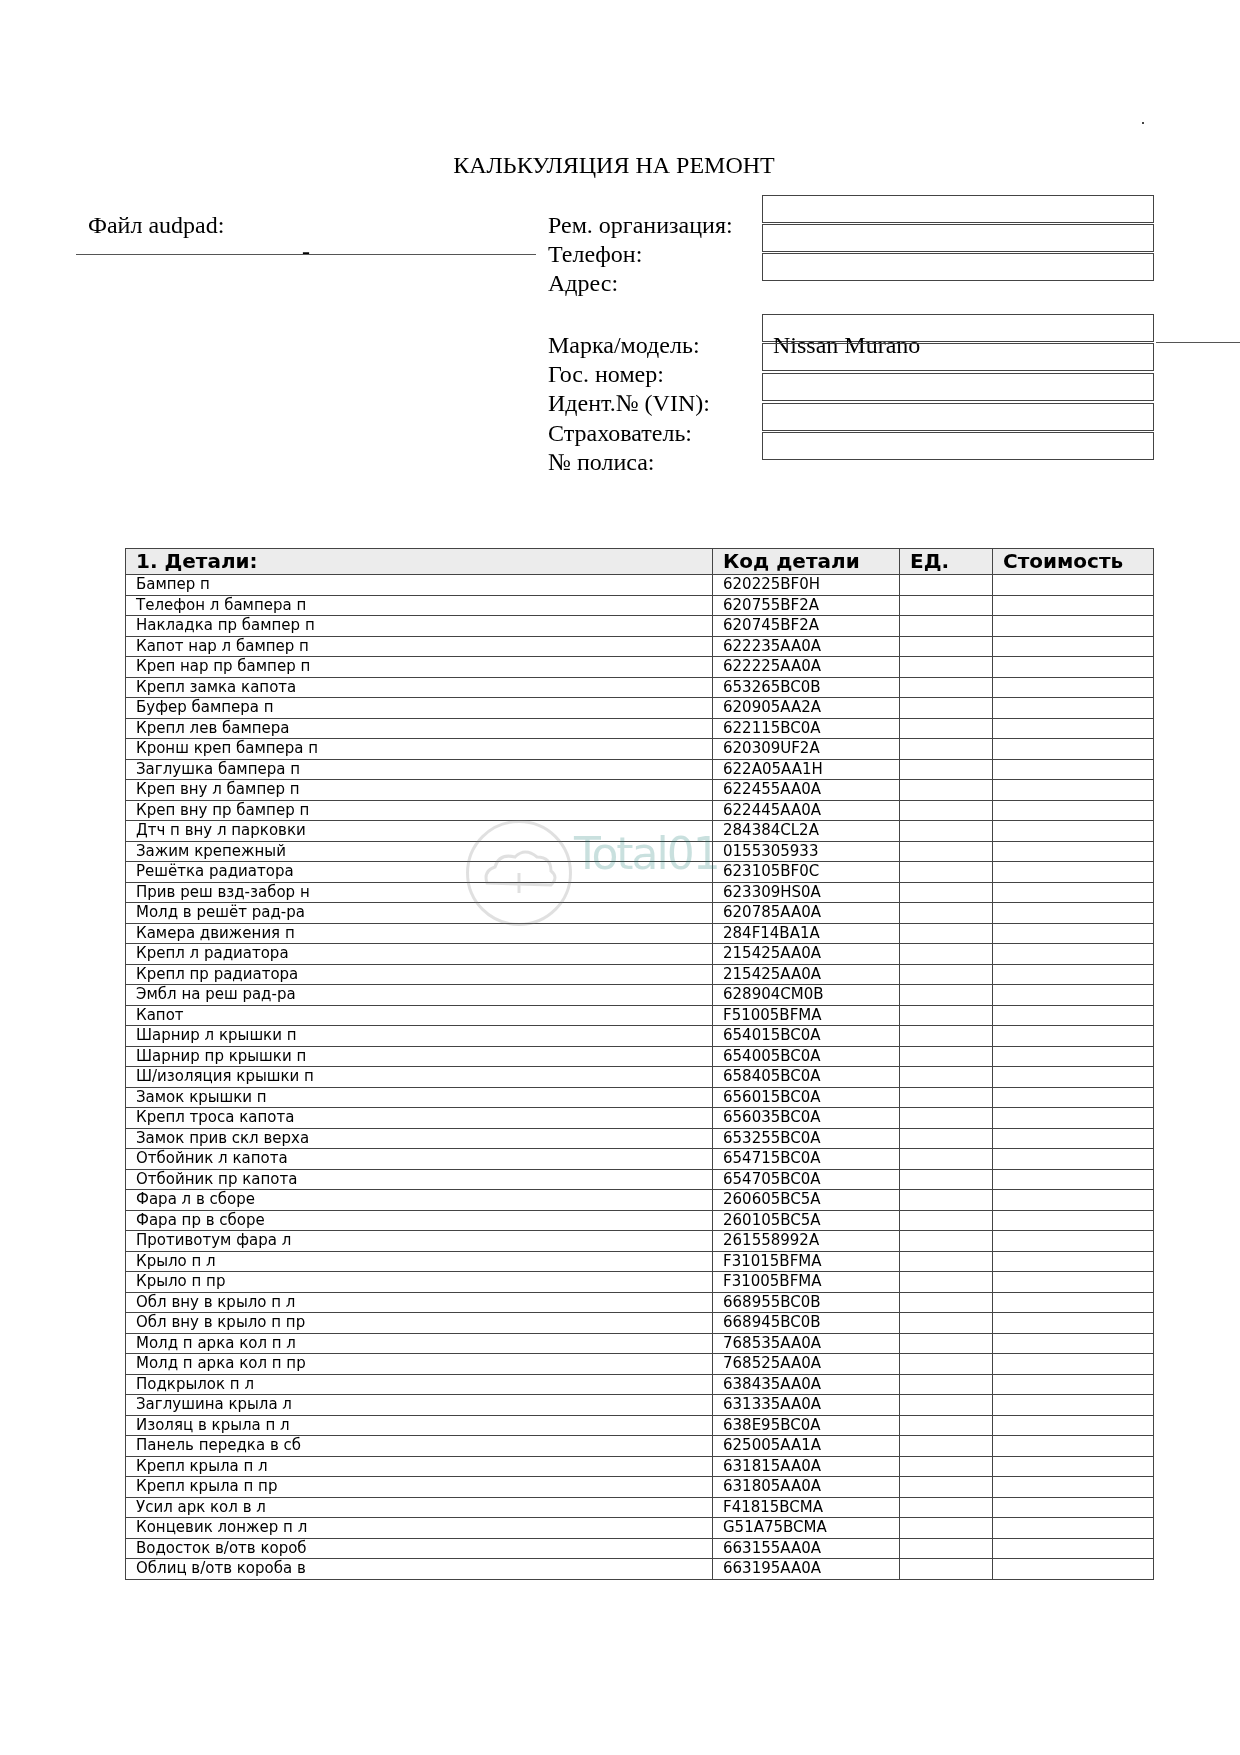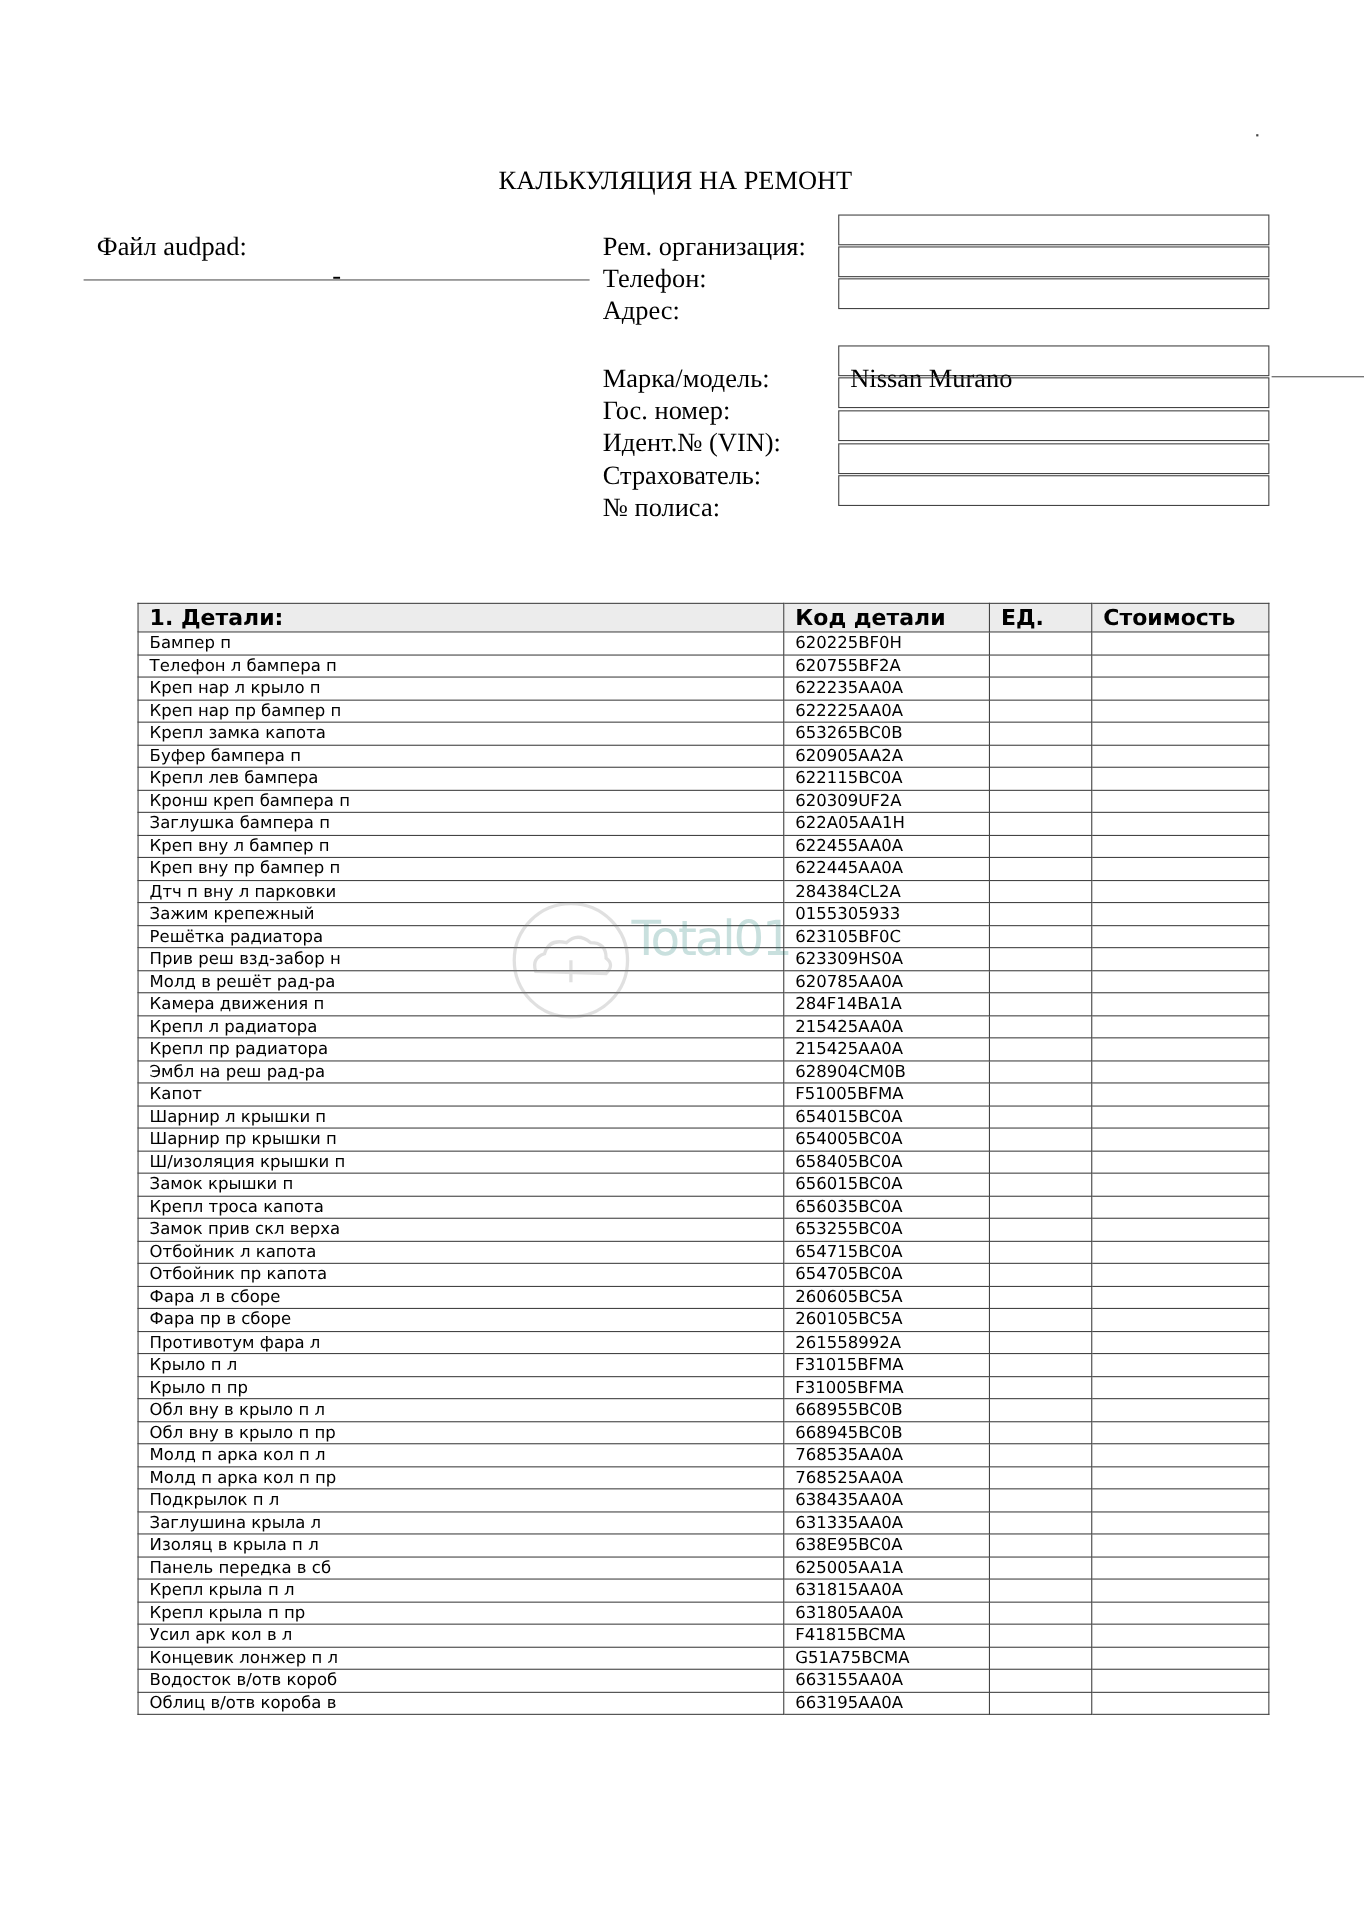--- a/index.html
+++ b/index.html
@@ -102,21 +102,27 @@
         <td class="c3"></td>
         <td class="c4"></td>
       </tr>
       <tr>
         <td class="c1">Телефон л бампера п</td>
         <td class="c2">620755BF2A</td>
         <td class="c3"></td>
         <td class="c4"></td>
       </tr>
       <tr>
-        <td class="c1">Креп нар л крыло п</td>
+        <td class="c1">Накладка пр бампер п</td>
+        <td class="c2">620745BF2A</td>
+        <td class="c3"></td>
+        <td class="c4"></td>
+      </tr>
+      <tr>
+        <td class="c1">Капот нар л бампер п</td>
         <td class="c2">622235AA0A</td>
         <td class="c3"></td>
         <td class="c4"></td>
       </tr>
       <tr>
         <td class="c1">Креп нар пр бампер п</td>
         <td class="c2">622225AA0A</td>
         <td class="c3"></td>
         <td class="c4"></td>
       </tr>

